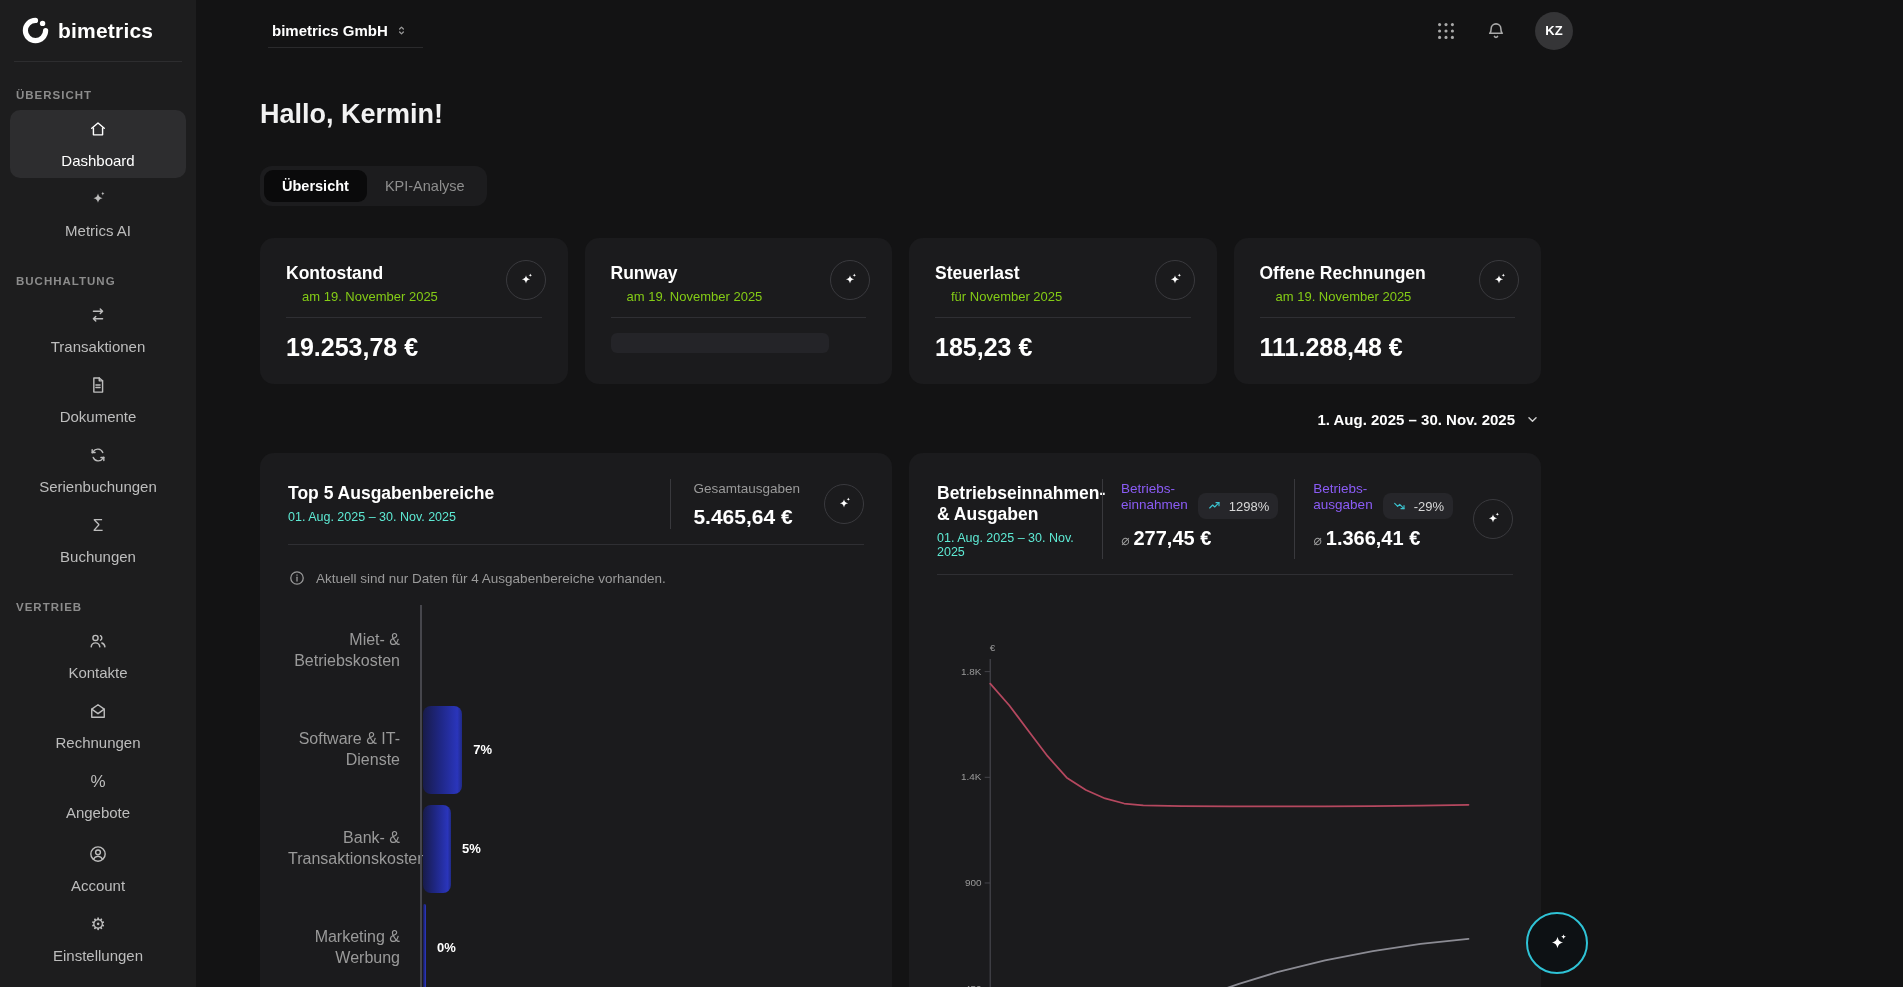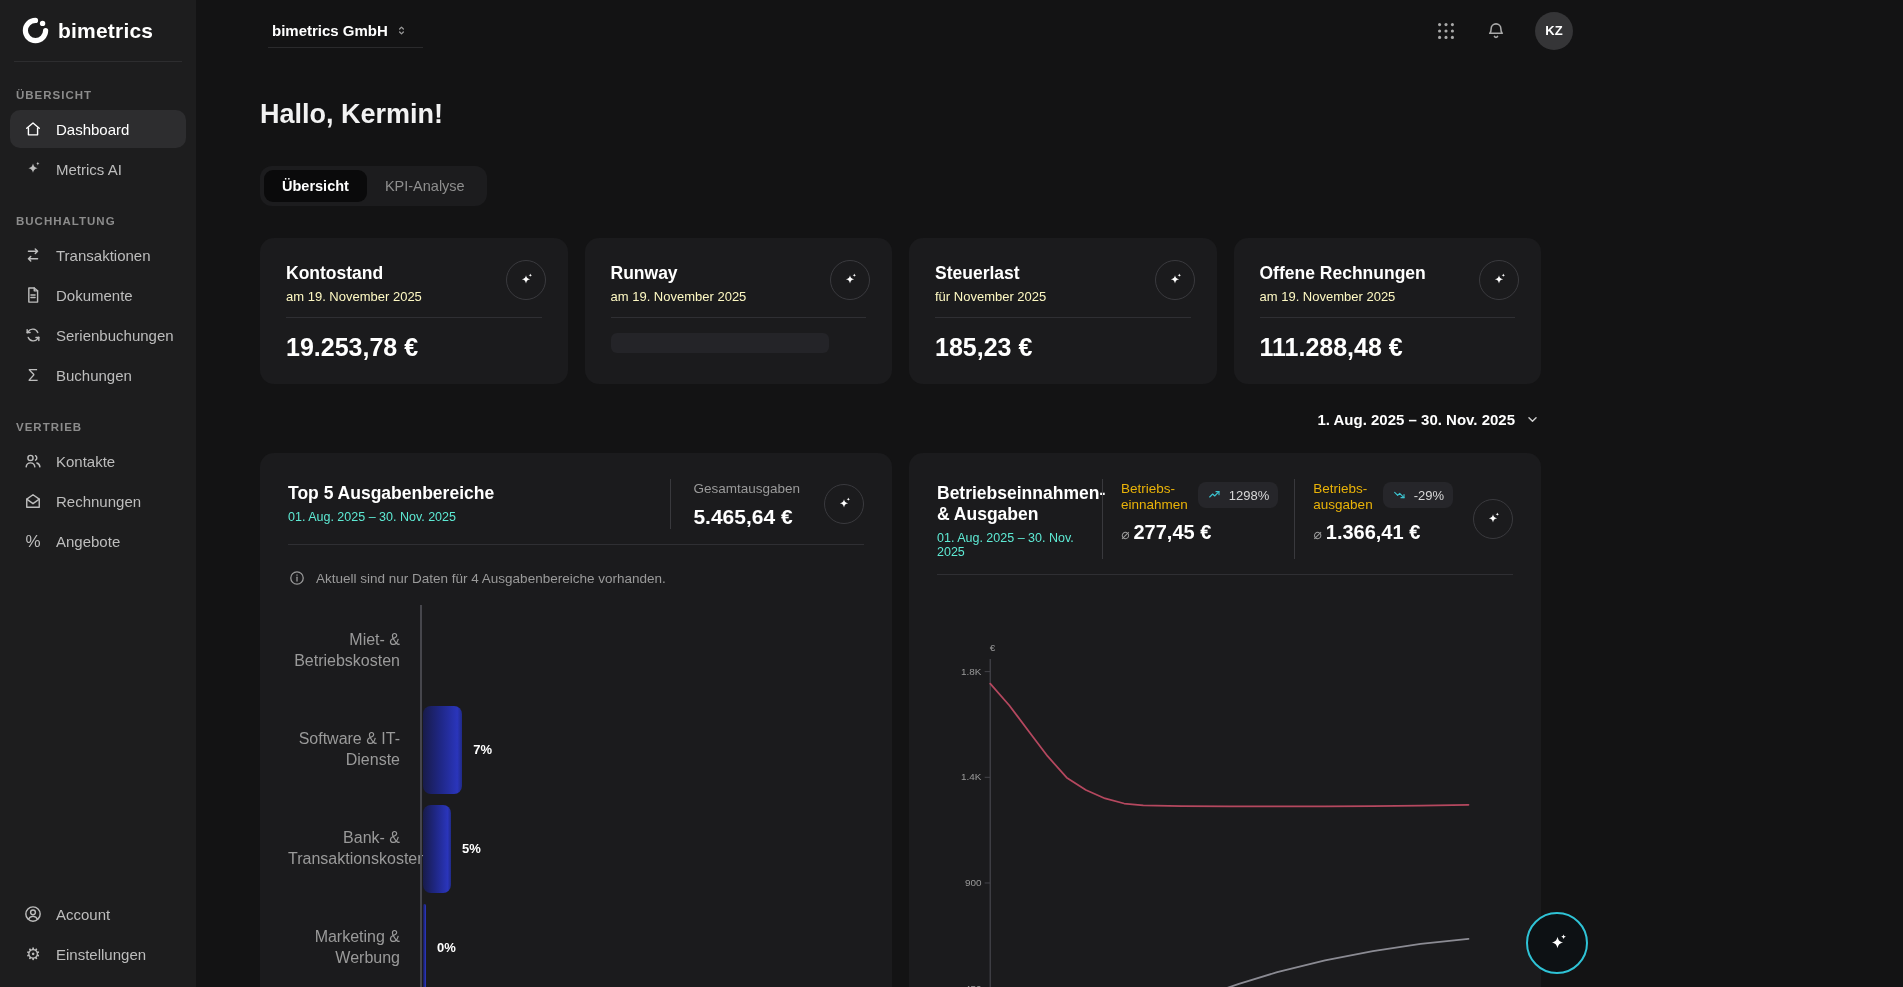--- a/index.html
+++ b/index.html
@@ -20,21 +20,21 @@
   .logo-mark svg { width:100%; height:100%; }
   .logo-text { font-size:21px; font-weight:bold; color:#fff; letter-spacing:.2px; }
   .sidebar-divider { border-top:1px solid #2d2d2f; margin:0 14px; }
   .nav-section-label {
     margin:27px 16px 9px; font-size:11.5px; font-weight:bold;
     color:#8c8c8c; letter-spacing:1px;
   }
   .nav-item {
     display:flex; align-items:center; gap:13px;
     margin:2px 10px; padding:9px 13px; border-radius:10px;
-    color:#bdbdbd; font-size:15px; cursor:pointer;
+    color:#bdbdbd; font-size:15px; cursor:pointer;flex-direction:column;
   }
   .nav-item.active { background:#2d2d2f; color:#fff; }
   .sidebar-footer { margin-top:auto; }
   .icon { display:inline-flex; align-items:center; justify-content:center; flex:none; }
   .icon svg { width:100%; height:100%; display:block; }
   .nav-icon { width:20px; height:20px; font-size:17px; line-height:1; }
 
   
   .main { flex:1; display:flex; flex-direction:column; min-width:0; }
   .topbar { height:61px; flex:none; display:flex; align-items:center; padding:0 30px 0 76px; }
@@ -67,21 +67,21 @@
   }
   .tab.active { background:#0a0a0b; color:#fff; font-weight:bold; }
 
   
   .kpi-row { display:flex; gap:17px; }
   .kpi-card {
     flex:1; height:146px; background:#1b1b1d; border-radius:14px;
     padding:25px 26px; position:relative;
   }
   .kpi-title { font-size:17.5px; font-weight:bold; color:#fff; }
-  .kpi-subtitle { font-size:13px; color:#fef9c3; margin-top:5px; }
+  .kpi-subtitle { font-size:13px; color:#84cc16; margin-top:5px;margin-left:16px; }
   .kpi-divider { border-top:1px solid #2f2f33; margin:13px 0 15px; }
   .kpi-value { font-size:25px; font-weight:bold; color:#fff; }
   .skeleton { width:218px; height:20px; border-radius:6px; background:#242428; margin-top:3px; }
   .sparkle-btn {
     position:absolute; top:22px; right:22px; width:40px; height:40px;
     border:1px solid #3a3a3e; border-radius:50%;
     display:flex; align-items:center; justify-content:center; cursor:pointer;
   }
   .sparkle-btn .icon { width:18px; height:18px; color:#fff; }
 
@@ -102,24 +102,24 @@
   .chart-subtitle { font-size:12.5px; color:#5eead4; margin-top:6px; }
   .vdiv { width:1px; background:#39393d; flex:none; }
   .total-block { padding:2px 20px 0 22px; }
   .total-label { font-size:13.5px; color:#9a9a9a; }
   .total-value { font-size:21px; font-weight:bold; color:#fff; margin-top:9px; }
   .chart-sparkle { position:static; flex:none; align-self:center; margin-left:4px; }
   .chart-hdivider { border-top:1px solid #2f2f33; margin-top:15px; }
 
   .stat-block { padding:2px 16px 0 18px; min-width:158px; }
   .stat-top { display:flex; align-items:flex-start; gap:10px; }
-  .stat-label { font-size:13.5px; color:#eab308; line-height:1.2; }
+  .stat-label { font-size:13.5px; color:#8b5cf6; line-height:1.2; }
   .trend-badge {
     display:inline-flex; align-items:center; gap:6px; background:#26262a;
-    border-radius:8px; padding:5px 9px; font-size:13px; color:#d8d8d8; margin-top:1px;
+    border-radius:8px; padding:5px 9px; font-size:13px; color:#d8d8d8; margin-top:12px;
   }
   .trend-badge .icon { width:16px; height:16px; color:#3bc3cf; }
   .stat-avg { margin-top:8px; font-size:20px; font-weight:bold; color:#fff; }
   .stat-avg .avg-symbol { font-size:14px; font-weight:normal; color:#9a9a9a; margin-right:4px; }
 
   
   .note-row { display:flex; align-items:center; gap:10px; margin-top:24px; color:#9a9a9a; font-size:13.5px; }
   .info-icon { width:18px; height:18px; color:#9a9a9a; }
   .bar-chart { position:relative; margin-top:14px; }
   .bar-chart::before {

